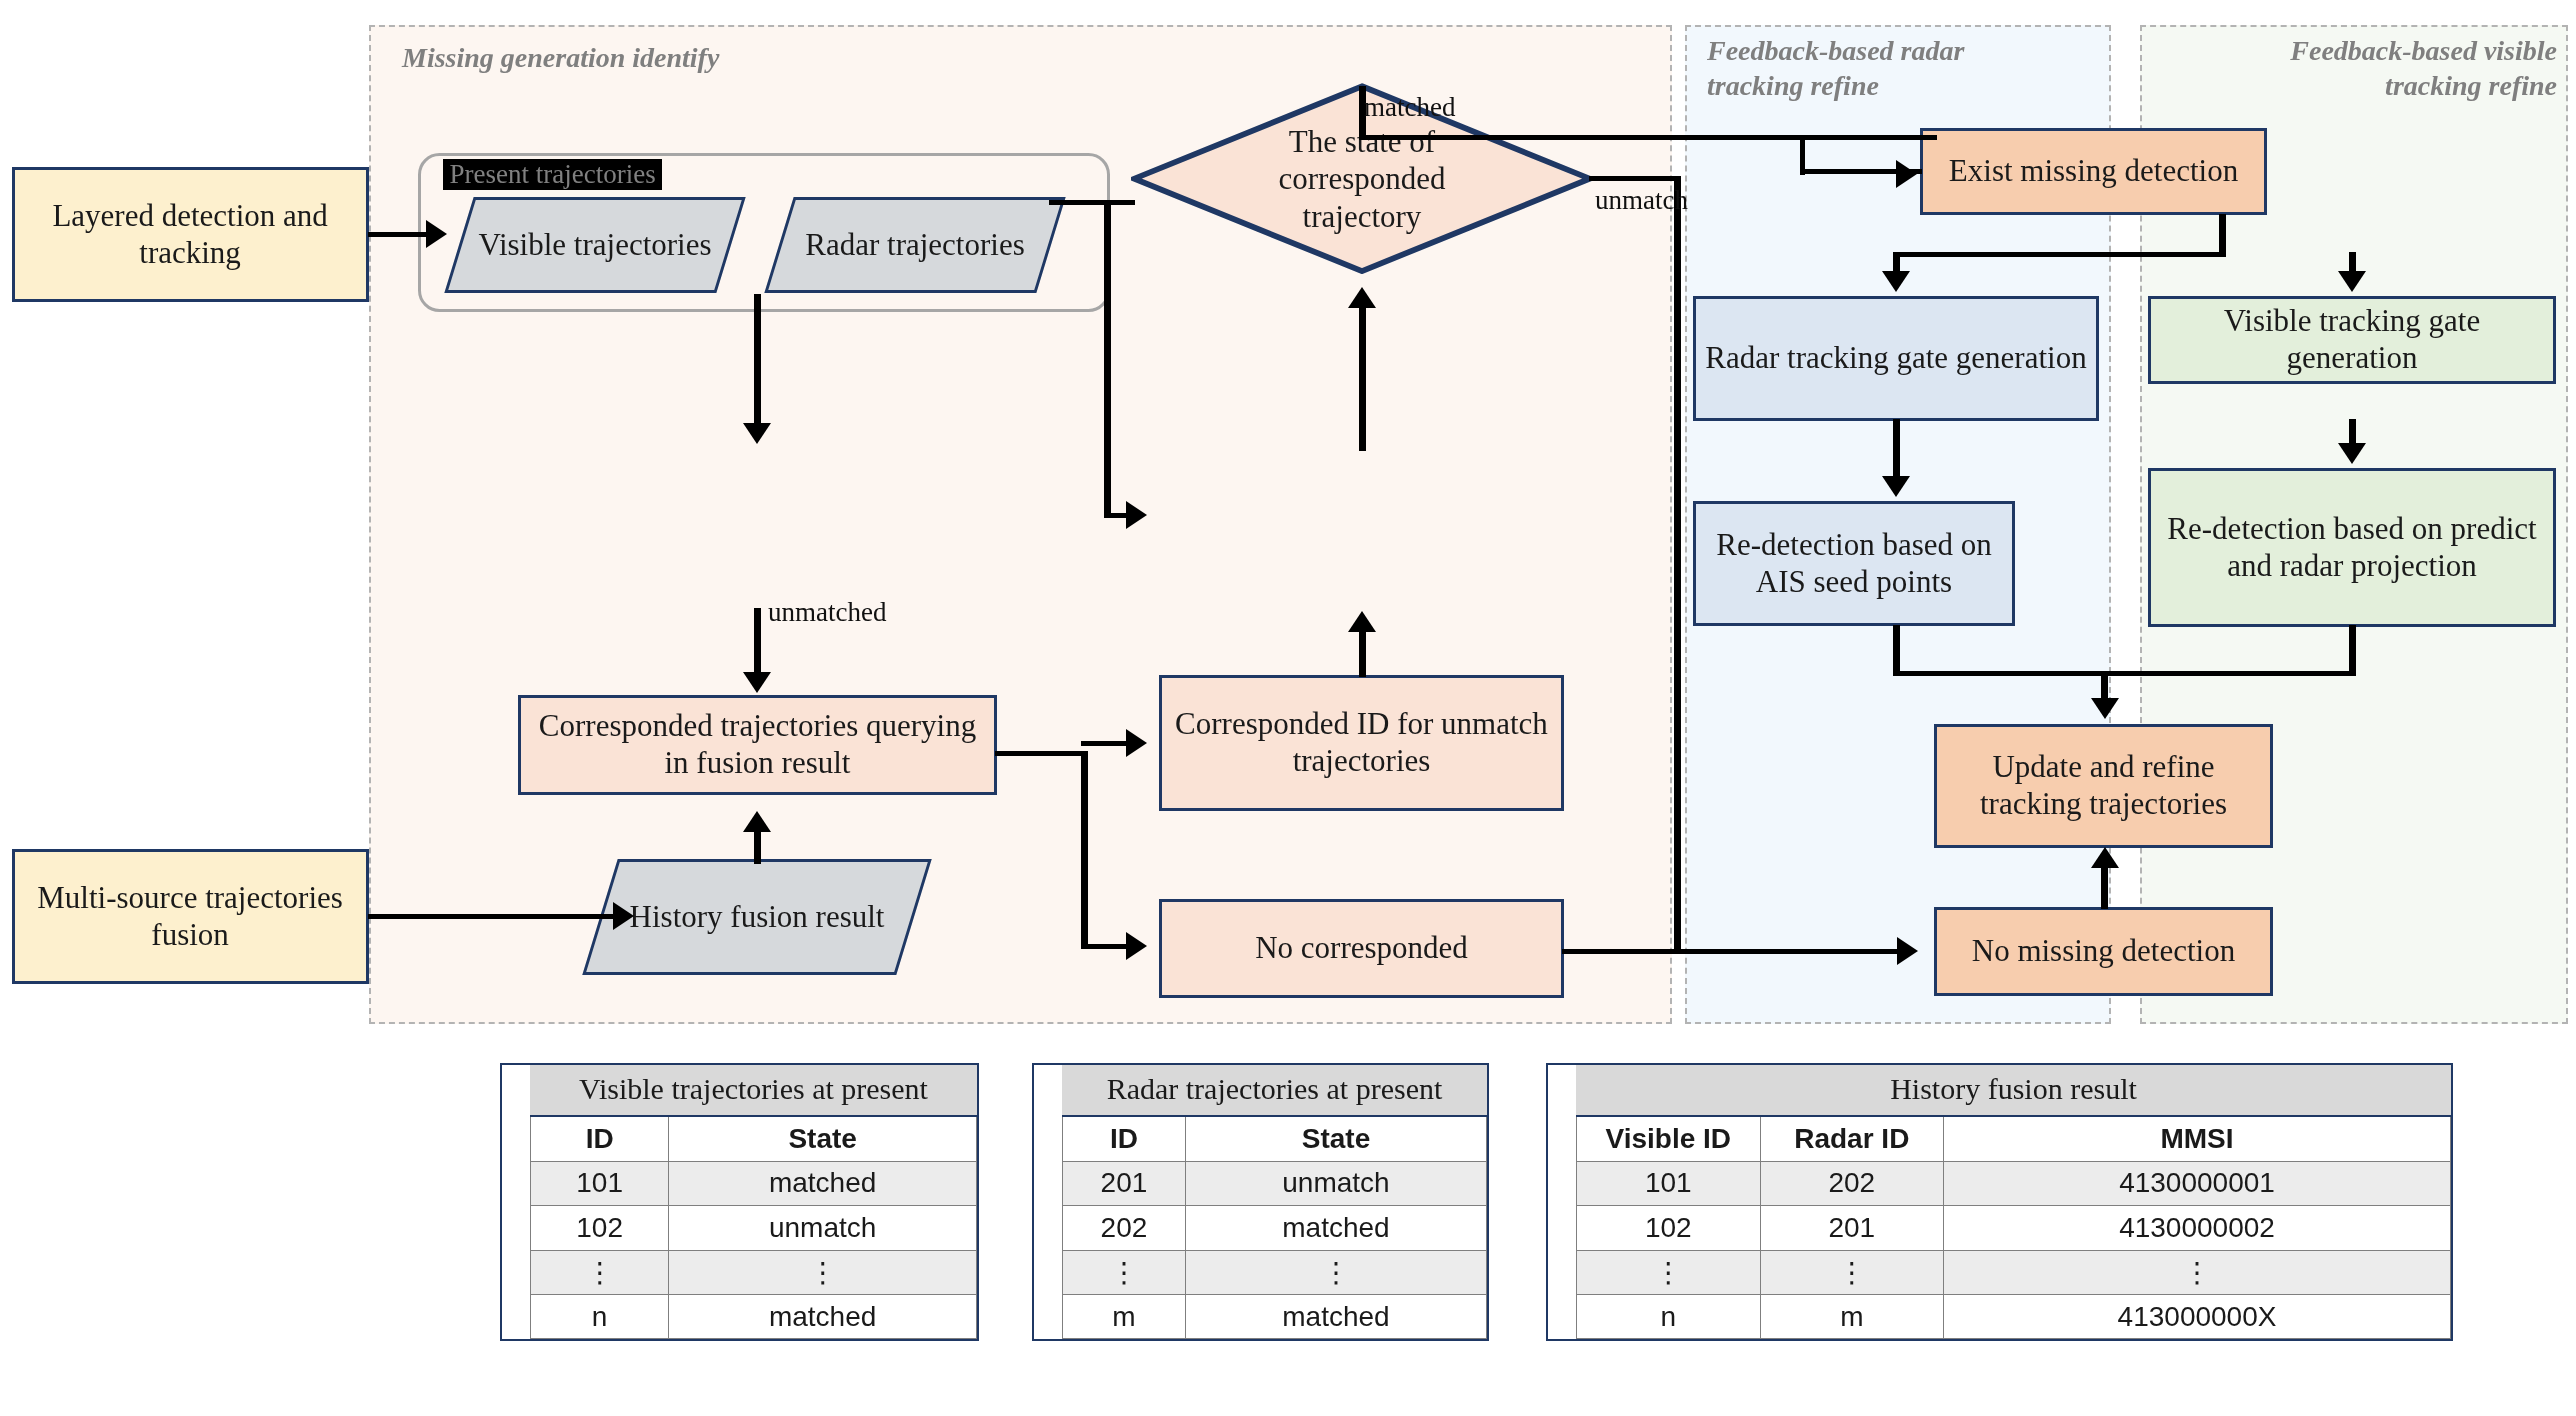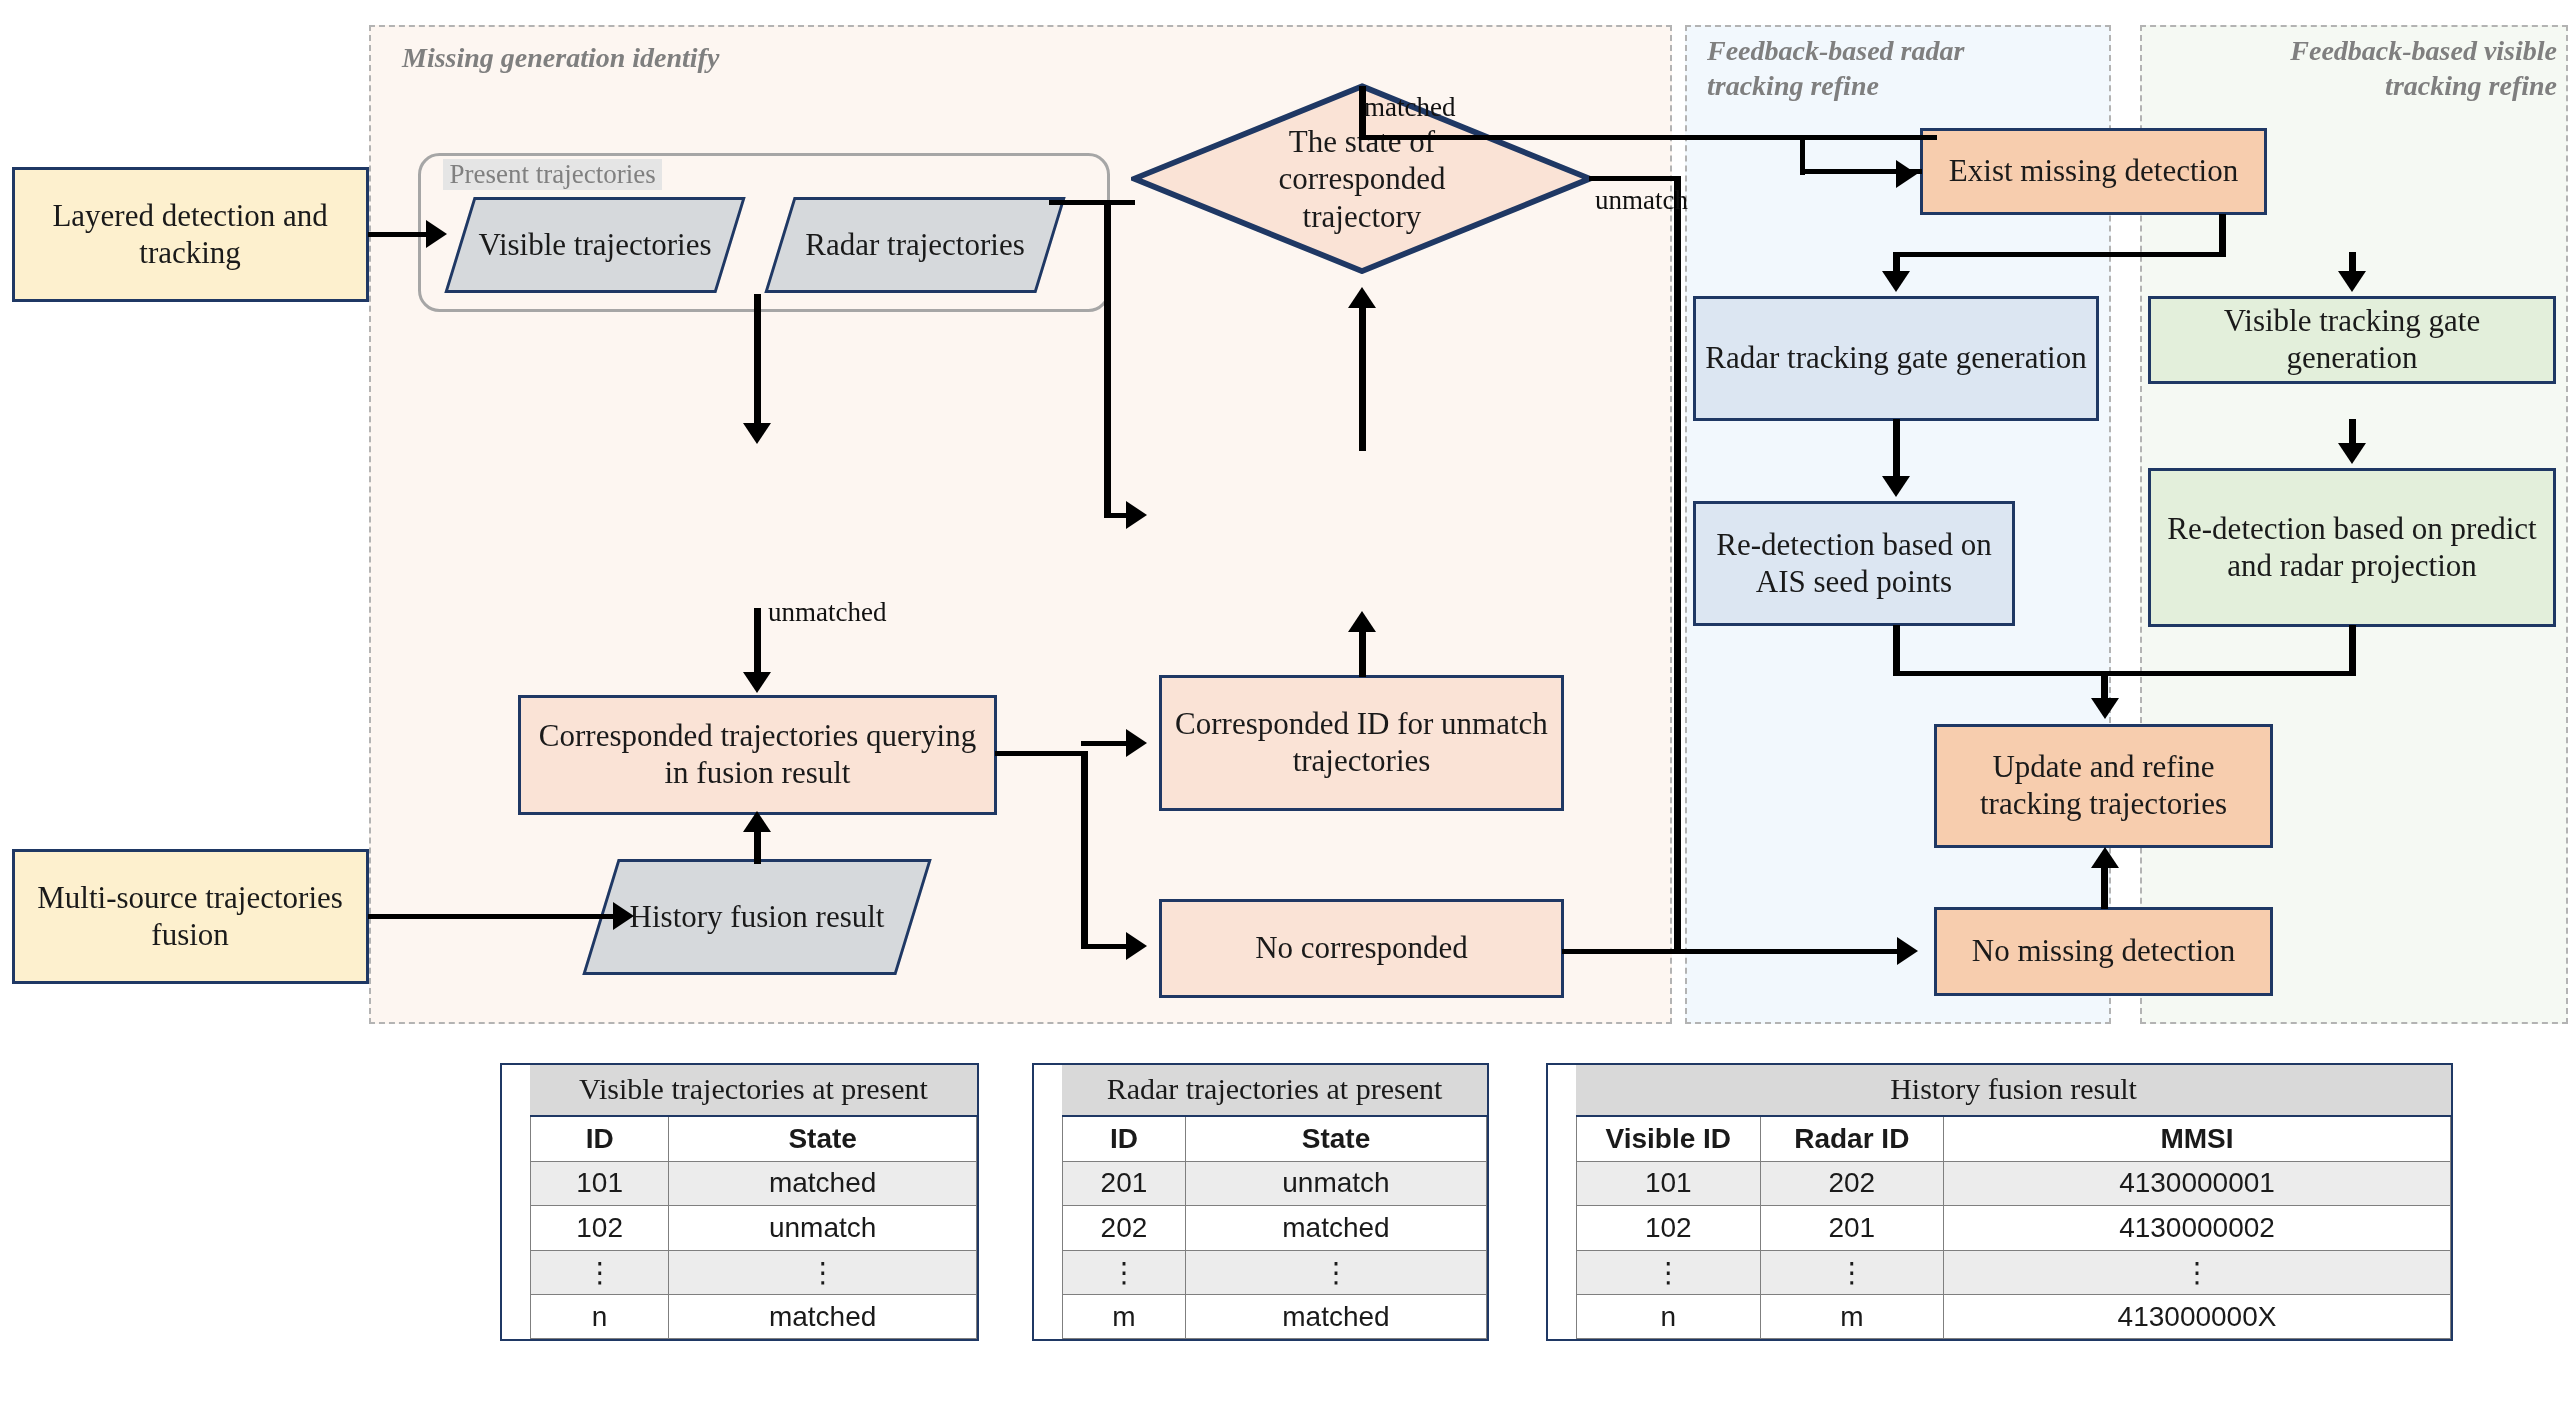--- a/index.html
+++ b/index.html
@@ -75,34 +75,34 @@
   <div class="panel-title" style="left:1707px;top:33px;width:388px;white-space:pre-line;">Feedback-based radar
 tracking refine</div>
   <div class="panel-title" style="left:2162px;top:33px;width:395px;white-space:pre-line;text-align:right;">Feedback-based visible
 tracking refine</div>
 
   <div class="node yellow" style="left:11.6px;top:167px;width:357px;height:135px;">Layered detection and tracking</div>
 
   <div class="node yellow" style="left:11.6px;top:849px;width:357px;height:135px;">Multi-source trajectories fusion</div>
 
   <div class="group" style="left:418px;top:153px;width:692px;height:159px;"></div>
-  <div class="group-label" style="left:443px;top:159px;background:#e5e5e5;padding:0 6.6px;">Present trajectories</div>
+  <div class="group-label" style="left:443px;top:159px;background:#000000;padding:0 6.6px;">Present trajectories</div>
 
   <div class="para" style="left:459px;top:197px;width:272px;height:96px;">
     <div class="skew"></div>
     <div class="txt">Visible trajectories</div>
   </div>
 
   <div class="para" style="left:779px;top:197px;width:272px;height:96px;">
     <div class="skew"></div>
     <div class="txt">Radar trajectories</div>
   </div>
 
 
-  <div class="node peach" style="left:518px;top:695px;width:479px;height:120px;">Corresponded trajectories querying in fusion result</div>
+  <div class="node peach" style="left:518px;top:695px;width:479px;height:100px;">Corresponded trajectories querying in fusion result</div>
 
   <div class="para" style="left:600px;top:859px;width:314px;height:116px;">
     <div class="skew"></div>
     <div class="txt">History fusion result</div>
   </div>
 
 
   <div class="node peach" style="left:1159px;top:675px;width:405px;height:136px;">Corresponded ID for unmatch trajectories</div>
 
   <div class="node peach" style="left:1159px;top:899px;width:405px;height:99px;">No corresponded</div>

